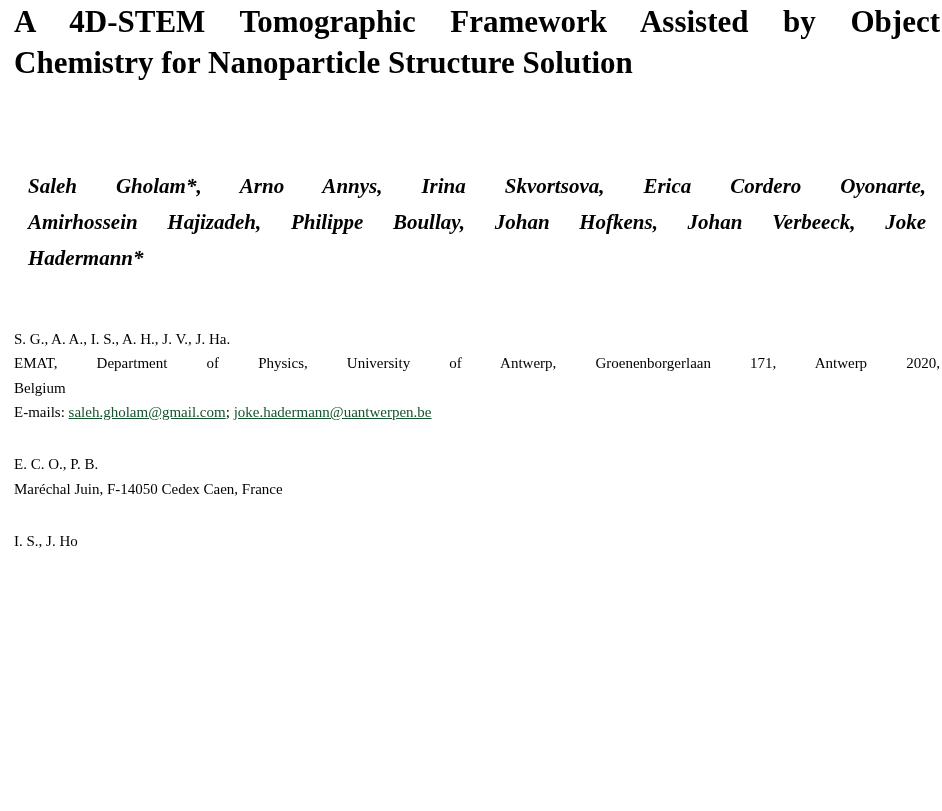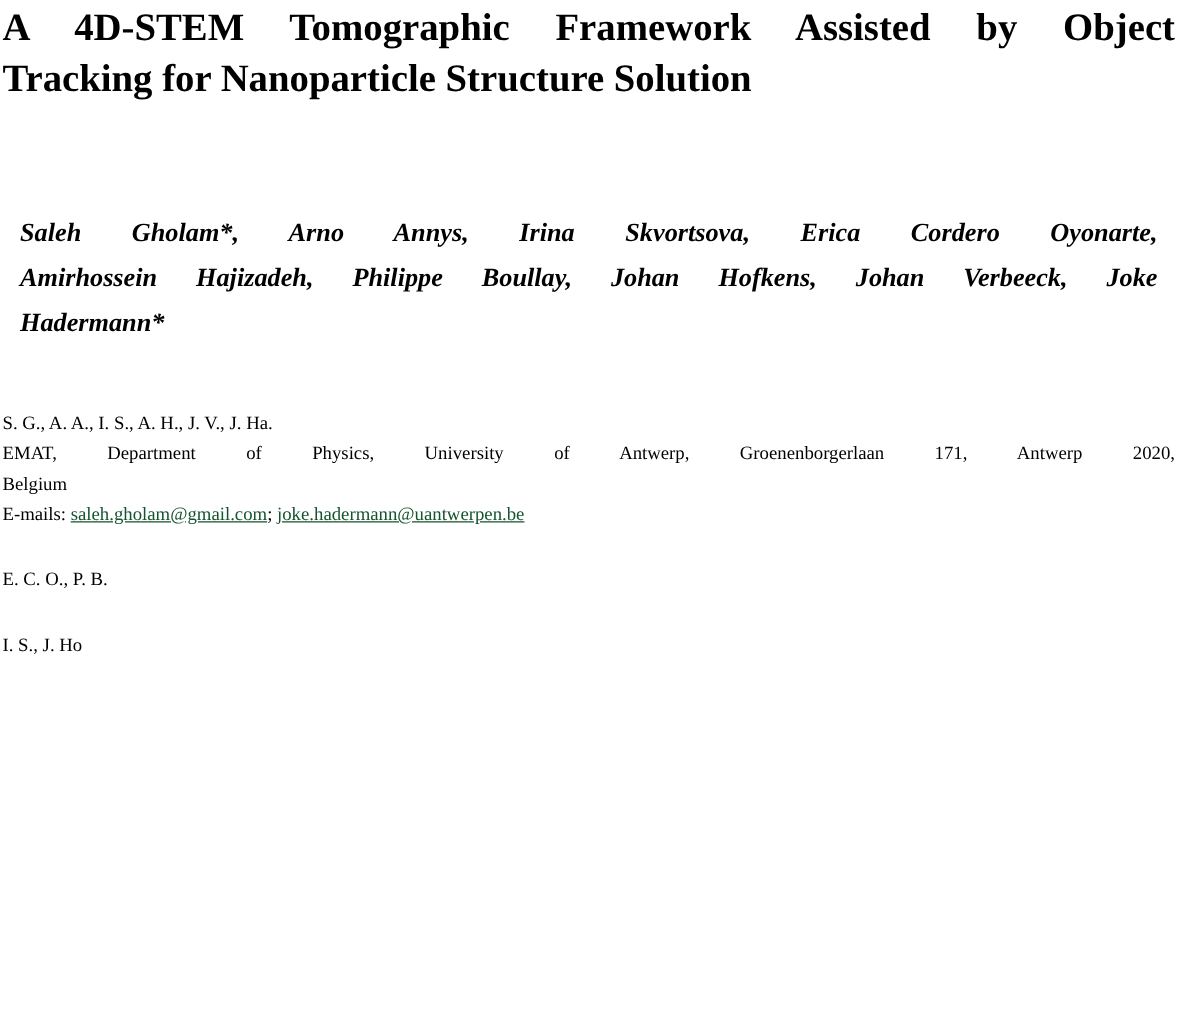--- a/index.html
+++ b/index.html
@@ -11,21 +11,21 @@
     width: 942px;
     height: 811px;
     overflow: hidden;
     font-family: "Liberation Serif", serif;
     color: #000000;
   }
   .page {
     width: 942px;
     height: 811px;
     box-sizing: border-box;
-    padding: 0 2px 0 2px;
+    padding: 0 2px 0 14px;
     position: relative;
   }
   .title {
     font-size: 31px;
     font-weight: bold;
     line-height: 1.32;
     text-align: justify;
     text-align-last: left;
     letter-spacing: 0px;
     margin: 0;
@@ -79,21 +79,21 @@
   }
   .semi { color: #000000; }
 </style>
 </head>
 <body>
 
 <div class="page">
 
   <h1 class="title">
     <span class="line1">A 4D-STEM Tomographic Framework Assisted by Object</span>
-    <span class="line2">Tracking for Nanoparticle Structure Solution</span>
+    <span class="line2">Chemistry for Nanoparticle Structure Solution</span>
   </h1>
 
   <div class="authors">
     <span class="aline">Saleh Gholam*, Arno Annys, Irina Skvortsova, Erica Cordero Oyonarte,</span>
     <span class="aline">Amirhossein Hajizadeh, Philippe Boullay, Johan Hofkens, Johan Verbeeck, Joke</span>
     <span class="aline-last">Hadermann*</span>
   </div>
 
   <div class="gap-1"></div>
 
@@ -101,20 +101,21 @@
     <span class="nowrapline">S. G., A. A., I. S., A. H., J. V., J. Ha.</span>
     <span class="justified">EMAT, Department of Physics, University of Antwerp, Groenenborgerlaan 171, Antwerp 2020,</span>
     <span class="nowrapline">Belgium</span>
     <span class="nowrapline"><span>E-mails:</span>&nbsp;<a class="mail" href="#">saleh.gholam@gmail.com</a><span class="semi">;</span>&nbsp;<a class="mail" href="#">joke.hadermann@uantwerpen.be</a></span>
   </div>
 
   <div class="gap-2"></div>
 
   <div class="block">
     <span class="nowrapline">E. C. O., P. B.</span>
+    <span class="nowrapline">Maréchal Juin, F-14050 Cedex Caen, France</span>
   </div>
 
   <div class="gap-3"></div>
 
   <div class="block">
     <span class="nowrapline">I. S., J. Ho</span>
   </div>
 
 </div>
 

